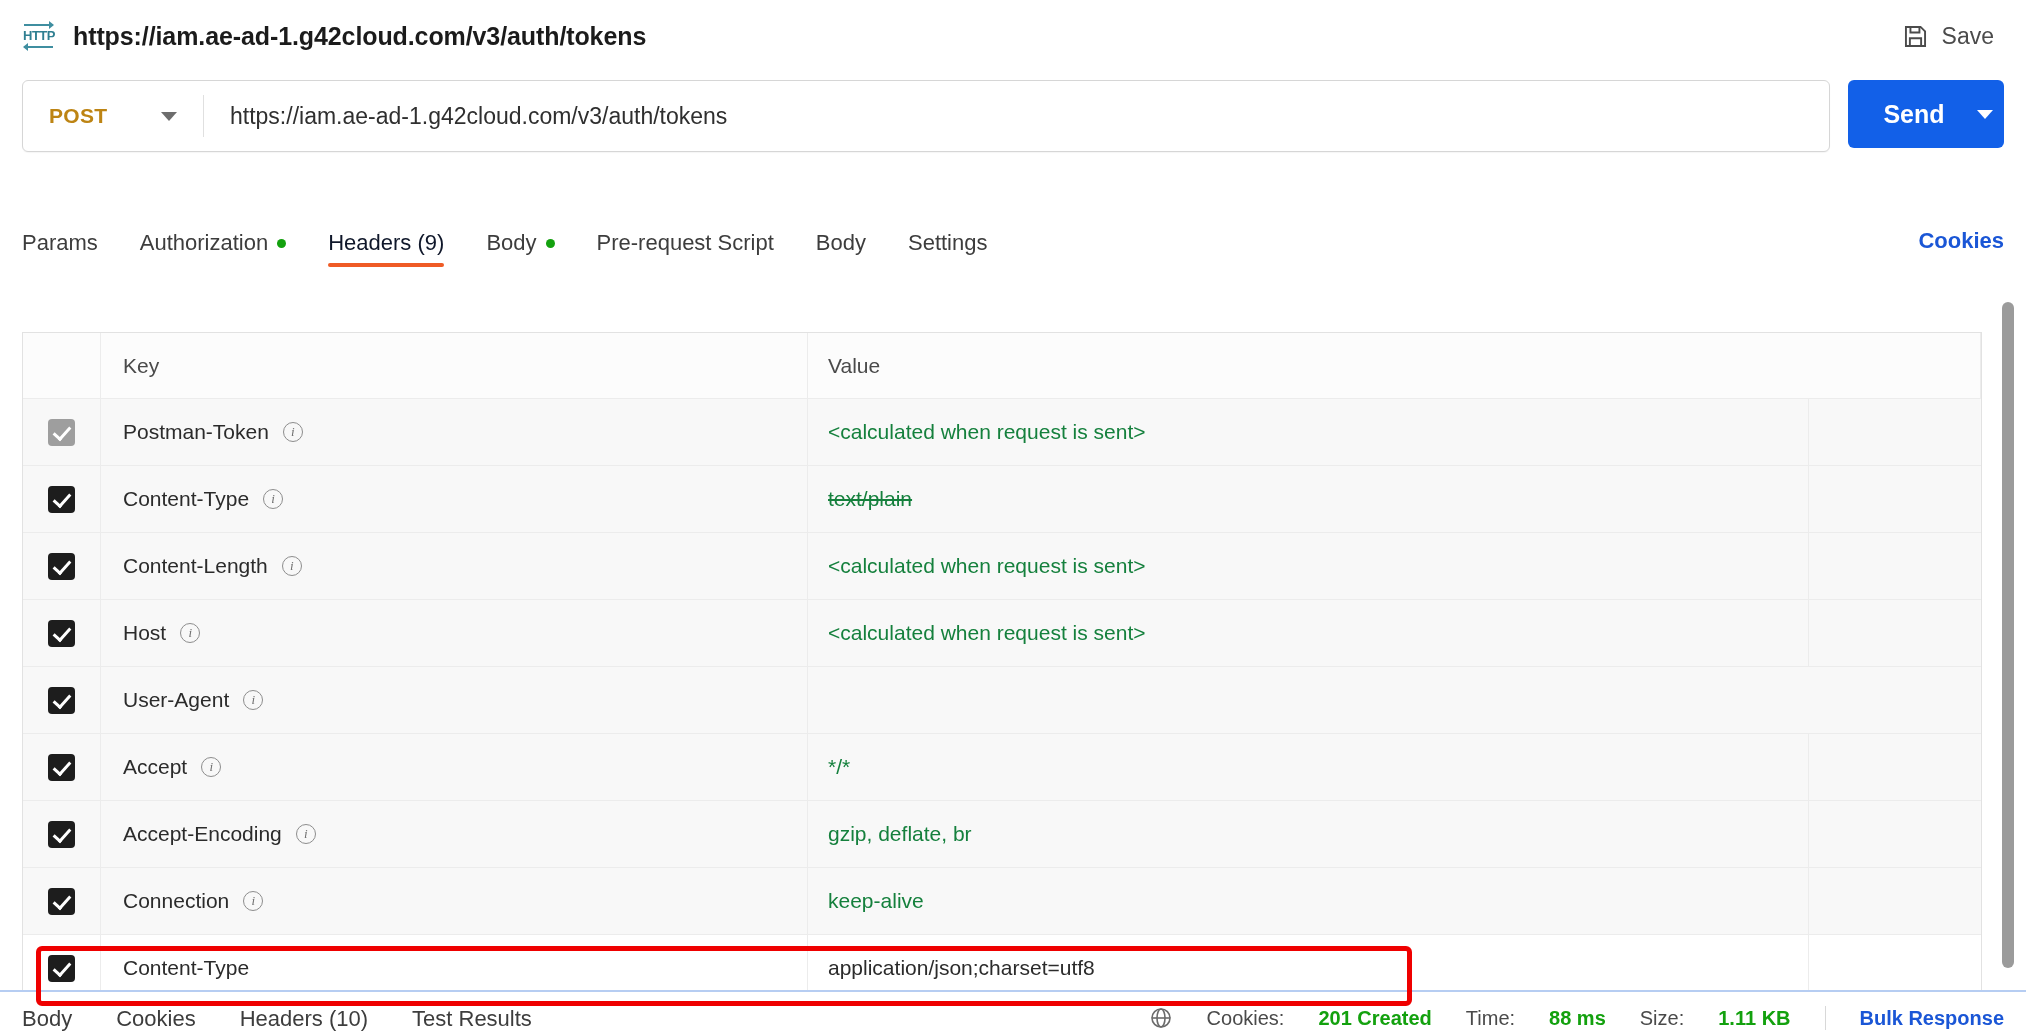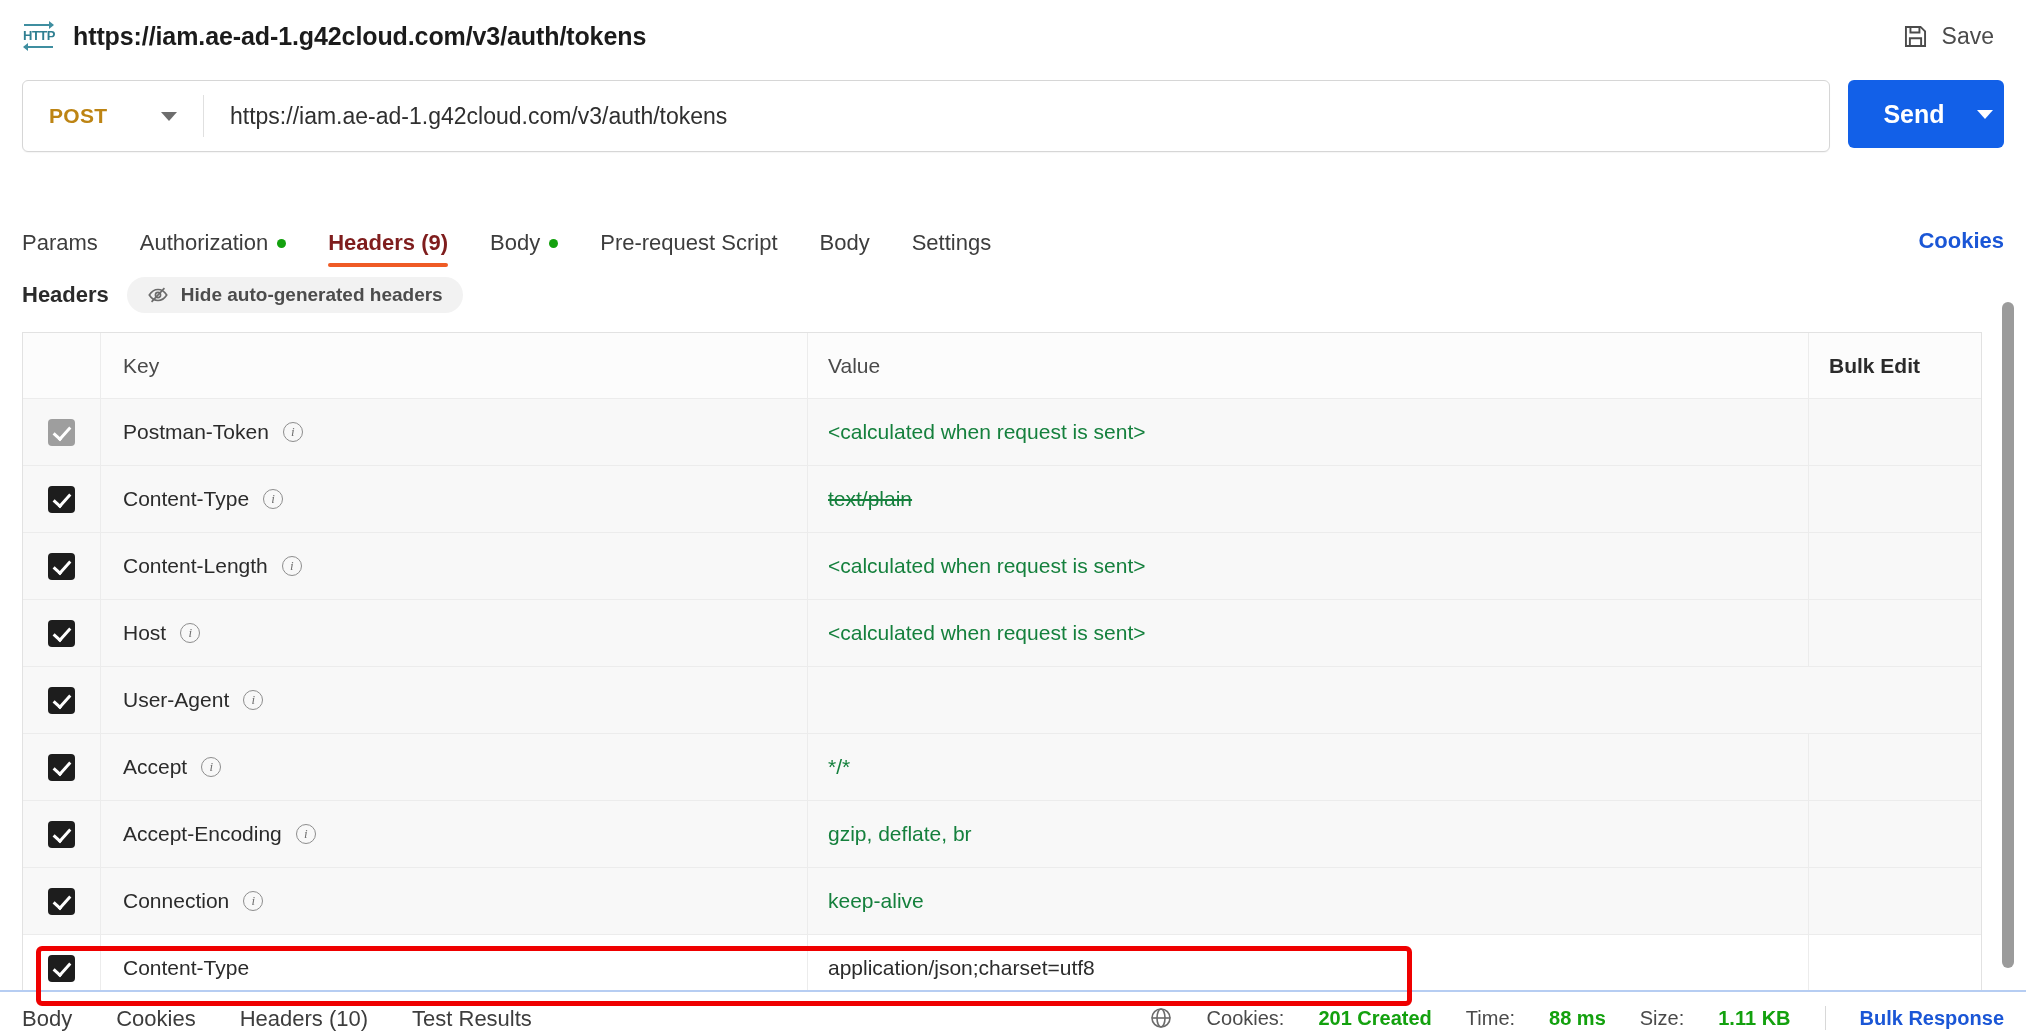--- a/index.html
+++ b/index.html
@@ -188,21 +188,21 @@
     display: flex;
     align-items: center;
     gap: 9px;
     margin-right: 42px;
     font-size: 22px;
     color: #3d3d3d;
     cursor: pointer;
     height: 52px;
     padding-top: 4px;
   }
-  .tab.active { color: #7f1d1d; font-weight: 700; }
+  .tab.active { color: #0f172a; font-weight: 400; }
   .tab.active:after {
     content: "";
     position: absolute;
     left: 0; right: 0; bottom: 0;
     height: 4px;
     background: #ef5b25;
     border-radius: 2px;
   }
   .dot {
     width: 9px; height: 9px;
@@ -474,46 +474,30 @@
     </div>
     <div class="tab">
       <span>Body</span>
     </div>
     <div class="tab">
       <span>Settings</span>
     </div>
     <div class="cookies-link">Cookies</div>
   </div>
 
-  <div class="subbar">
-    <div class="subbar-title">Headers</div>
-    <div class="hide-pill">
-      <span>
-        <svg class="eye-off" viewBox="0 0 24 24" fill="none" stroke="#6b6b6b" stroke-width="1.8">
-          <path d="M2.5 12s3.8-6 9.5-6 9.5 6 9.5 6-3.8 6-9.5 6-9.5-6-9.5-6z"></path>
-          <circle cx="12" cy="12" r="2.8"></circle>
-          <line x1="5" y1="19.5" x2="19" y2="4.5"></line>
-        </svg>
-      </span>
-      <span class="hide-pill-label">Hide auto-generated headers</span>
-    </div>
-  </div>
 
   <div class="tablewrap">
 
     <div class="trow head">
       <div class="c-check"></div>
       <div class="c-key">
         <span class="colhead">Key</span>
       </div>
       <div class="c-val">
         <span class="colhead">Value</span>
-      </div>
-      <div class="c-bulk">
-        <span class="colhead bulk">Bulk Edit</span>
       </div>
     </div>
 
     <div class="trow odd">
       <div class="c-check">
         <div class="cb disabled"></div>
       </div>
       <div class="c-key">
         <span class="cell-text">Postman-Token</span>
         <span class="info-i">i</span>

